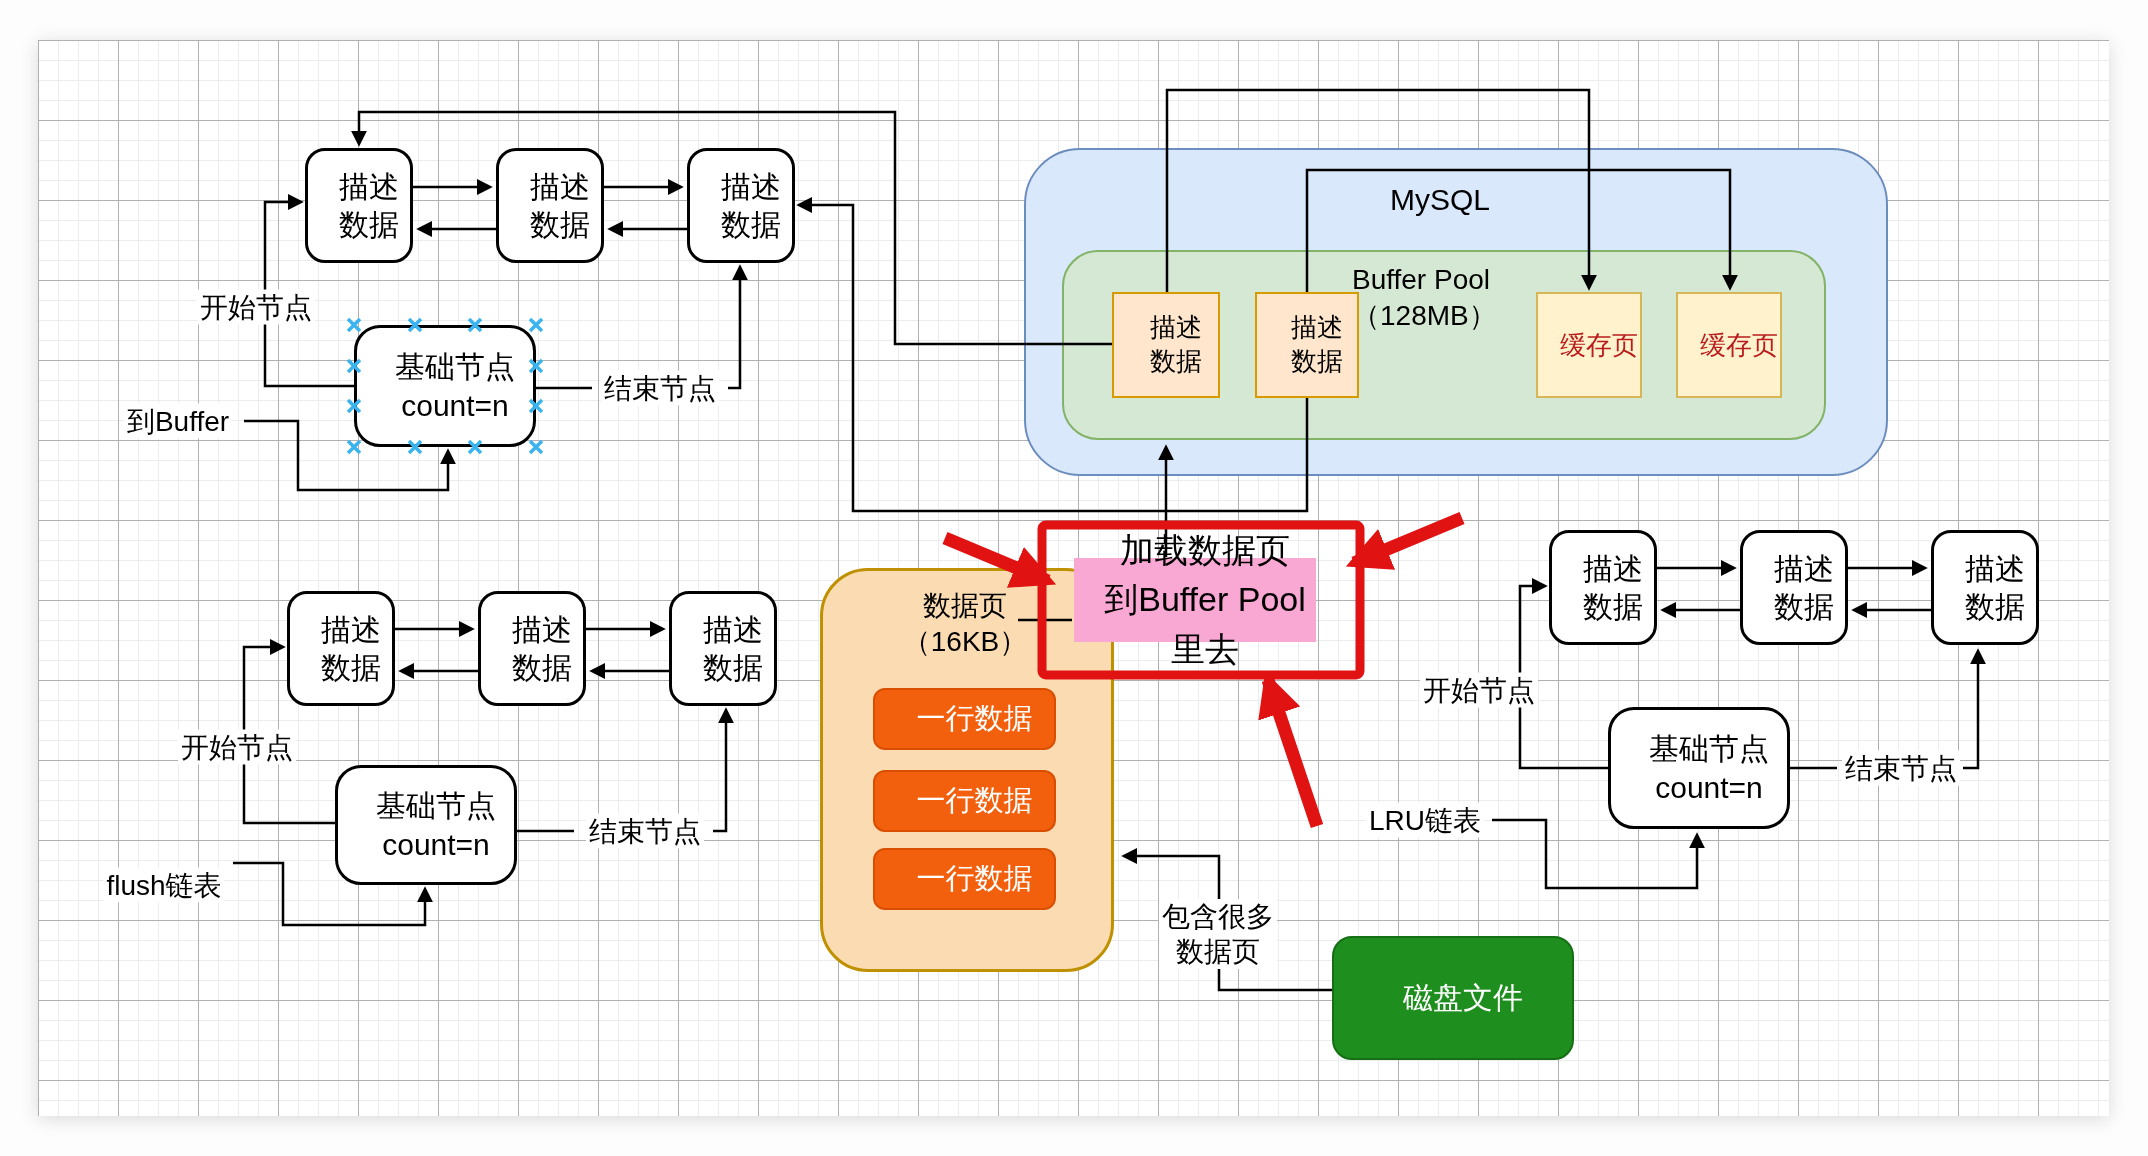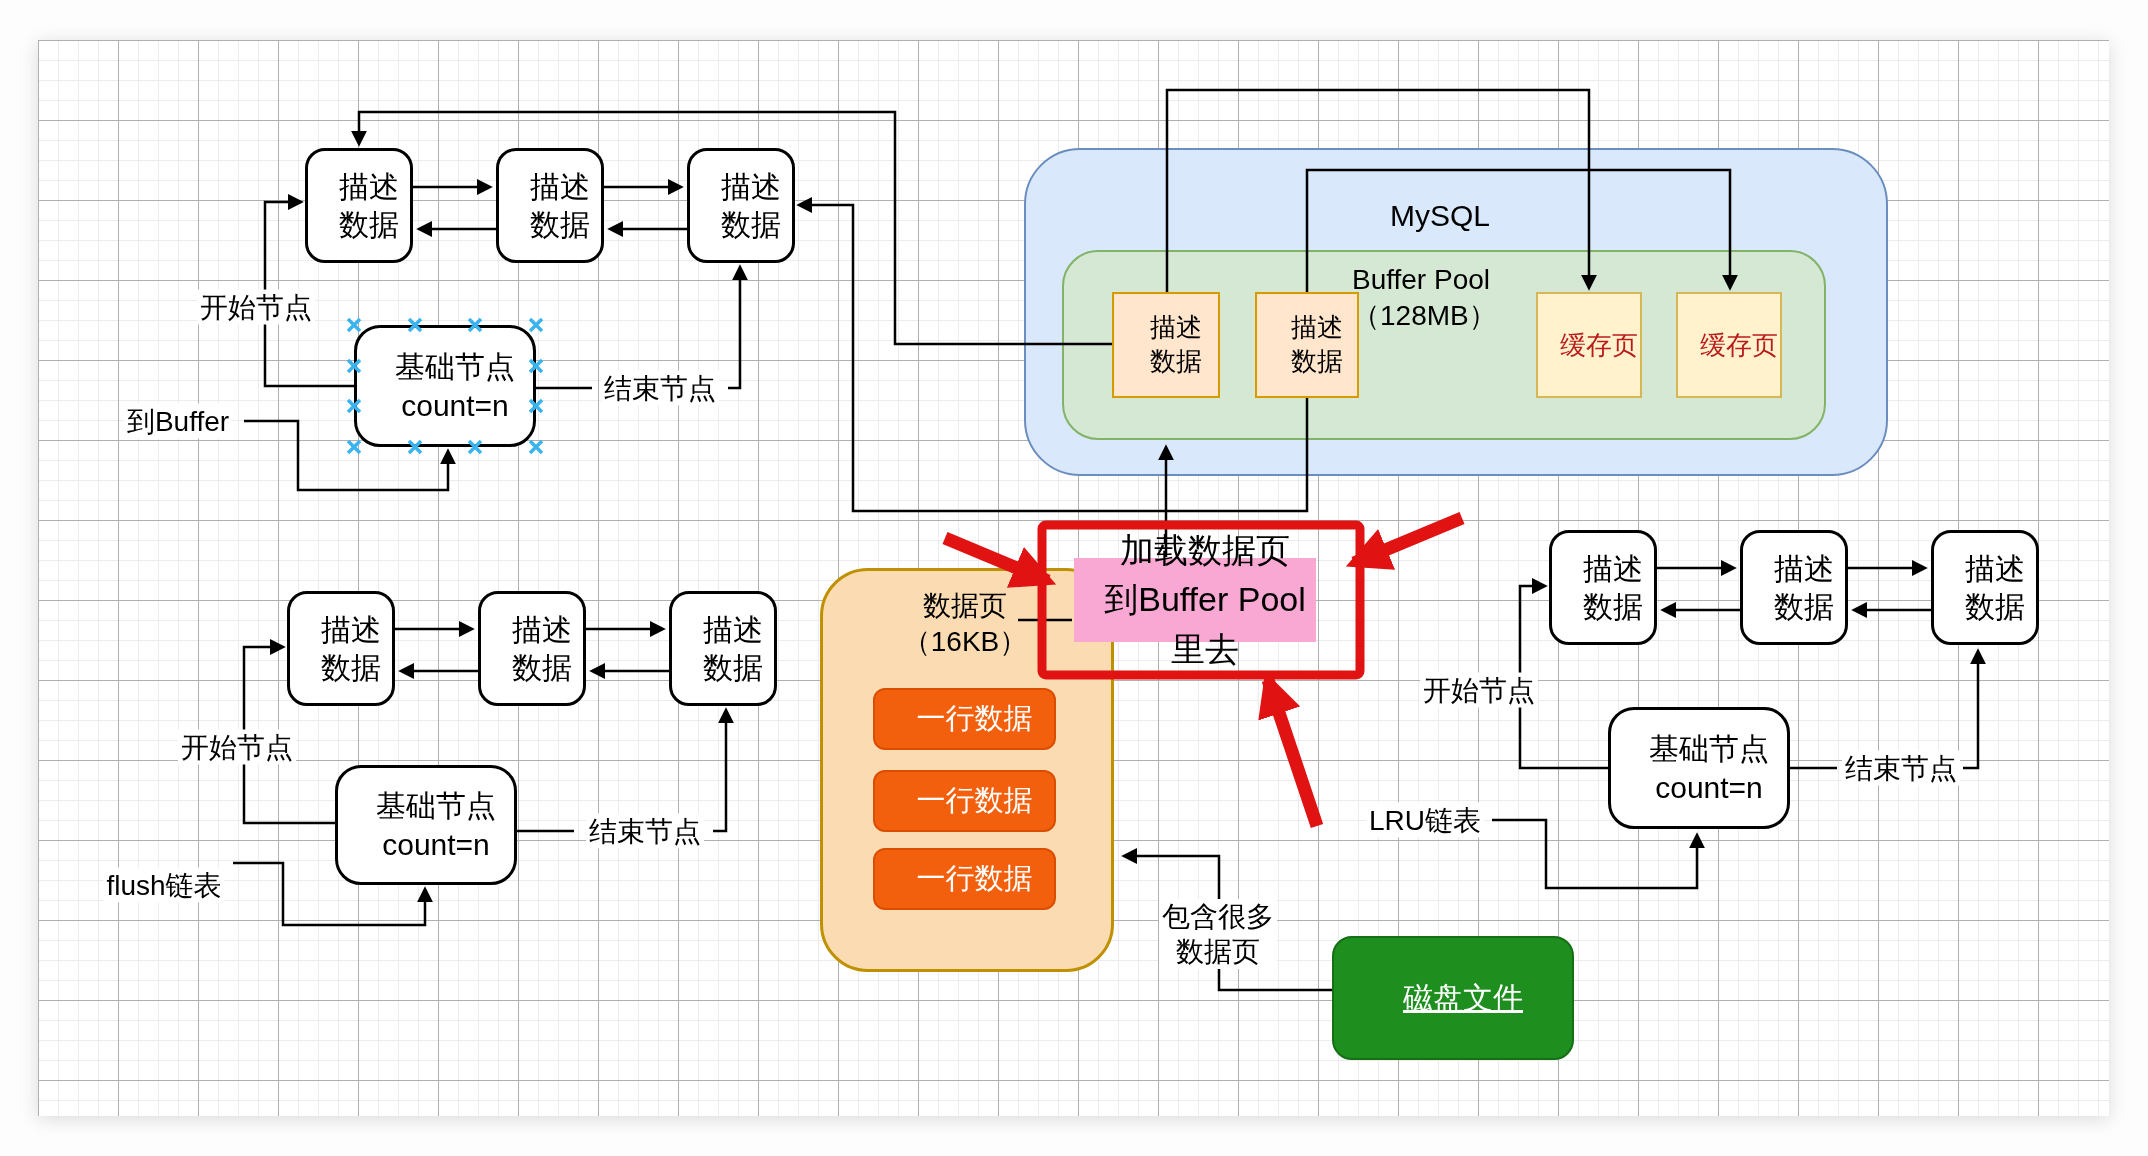--- a/index.html
+++ b/index.html
@@ -29,38 +29,38 @@
   .struct{font-size:28px;color:#000;line-height:1.3;}
   svg{position:absolute;left:0;top:0;pointer-events:none;}
 </style>
 </head>
 <body>
 
 <div id="page">
   <div id="canvas"></div>
 
   <div class="abs blue" style="left:1024px;top:148px;width:864px;height:328px;"></div>
-  <div class="abs struct" style="left:1390px;top:196px;font-size:30px;">MySQL</div>
+  <div class="abs struct" style="left:1390px;top:180px;font-size:30px;">MySQL</div>
   <div class="abs green" style="left:1062px;top:250px;width:764px;height:190px;"></div>
   <div class="abs struct pre" style="left:1352px;top:262px;width:230px;">Buffer Pool
 （128MB）</div>
   <div class="abs bpnode center pre" style="left:1112px;top:292px;width:108px;height:106px;">描述
 数据</div>
   <div class="abs bpnode center pre" style="left:1255px;top:292px;width:104px;height:106px;">描述
 数据</div>
   <div class="abs cache center" style="left:1536px;top:292px;width:106px;height:106px;">缓存页</div>
   <div class="abs cache center" style="left:1676px;top:292px;width:106px;height:106px;">缓存页</div>
 
   <div class="abs pagebox" style="left:820px;top:568px;width:294px;height:404px;"></div>
   <div class="abs struct pre" style="left:900px;top:588px;width:130px;text-align:center;">数据页
 （16KB）</div>
   <div class="abs row center" style="left:873px;top:688px;width:183px;height:62px;">一行数据</div>
   <div class="abs row center" style="left:873px;top:770px;width:183px;height:62px;">一行数据</div>
   <div class="abs row center" style="left:873px;top:848px;width:183px;height:62px;">一行数据</div>
-  <div class="abs disk center" style="left:1332px;top:936px;width:242px;height:124px;text-decoration:underline;">磁盘文件</div>
+  <div class="abs disk center" style="left:1332px;top:936px;width:242px;height:124px;">磁盘文件</div>
 
   <div class="abs node center pre" style="left:305px;top:148px;width:108px;height:115px;">描述
 数据</div>
   <div class="abs node center pre" style="left:496px;top:148px;width:108px;height:115px;">描述
 数据</div>
   <div class="abs node center pre" style="left:687px;top:148px;width:108px;height:115px;">描述
 数据</div>
   <div class="abs base center pre" style="left:354px;top:325px;width:182px;height:122px;">基础节点
 count=n</div>
 

